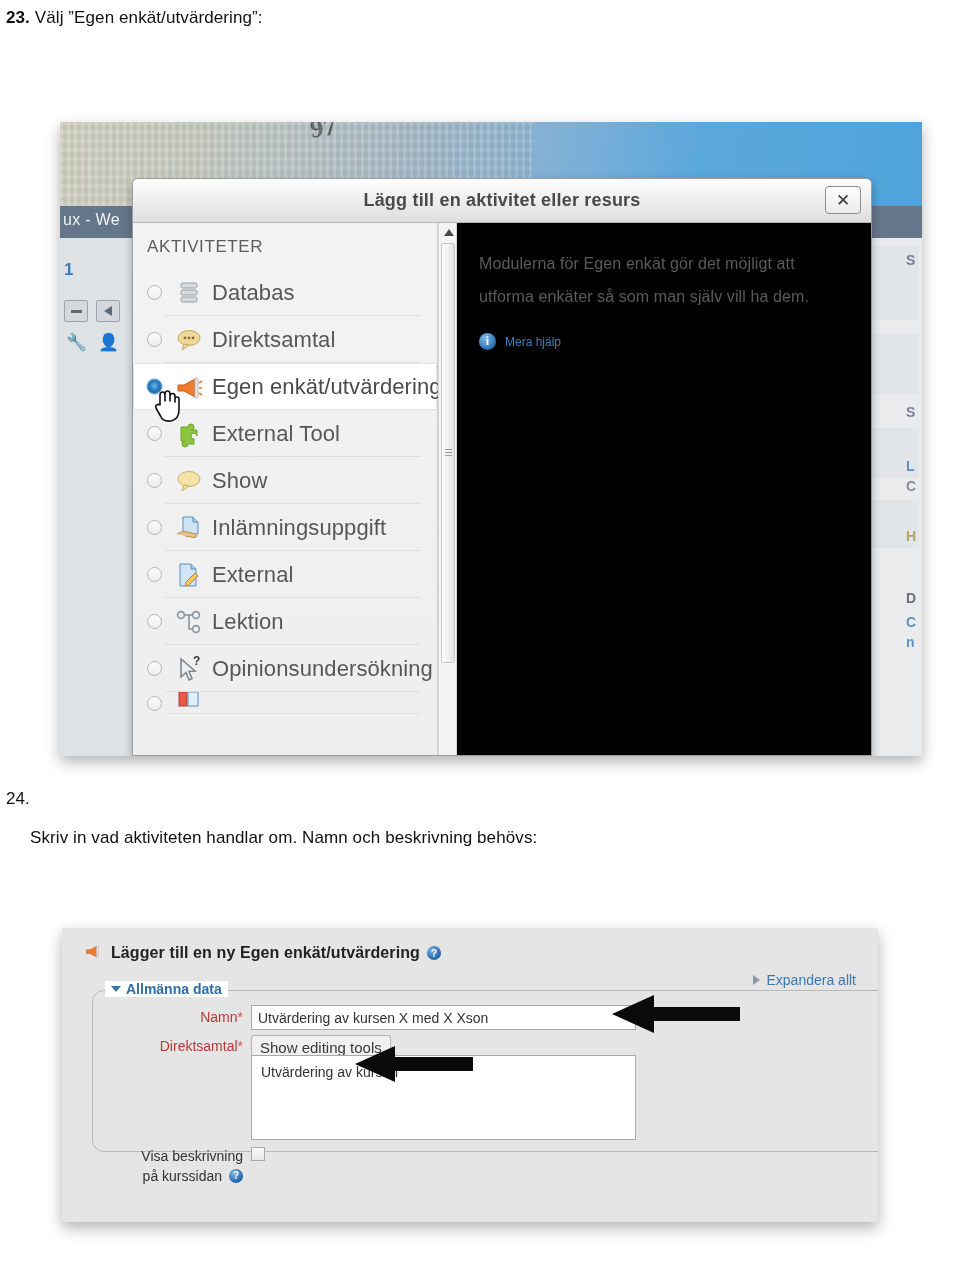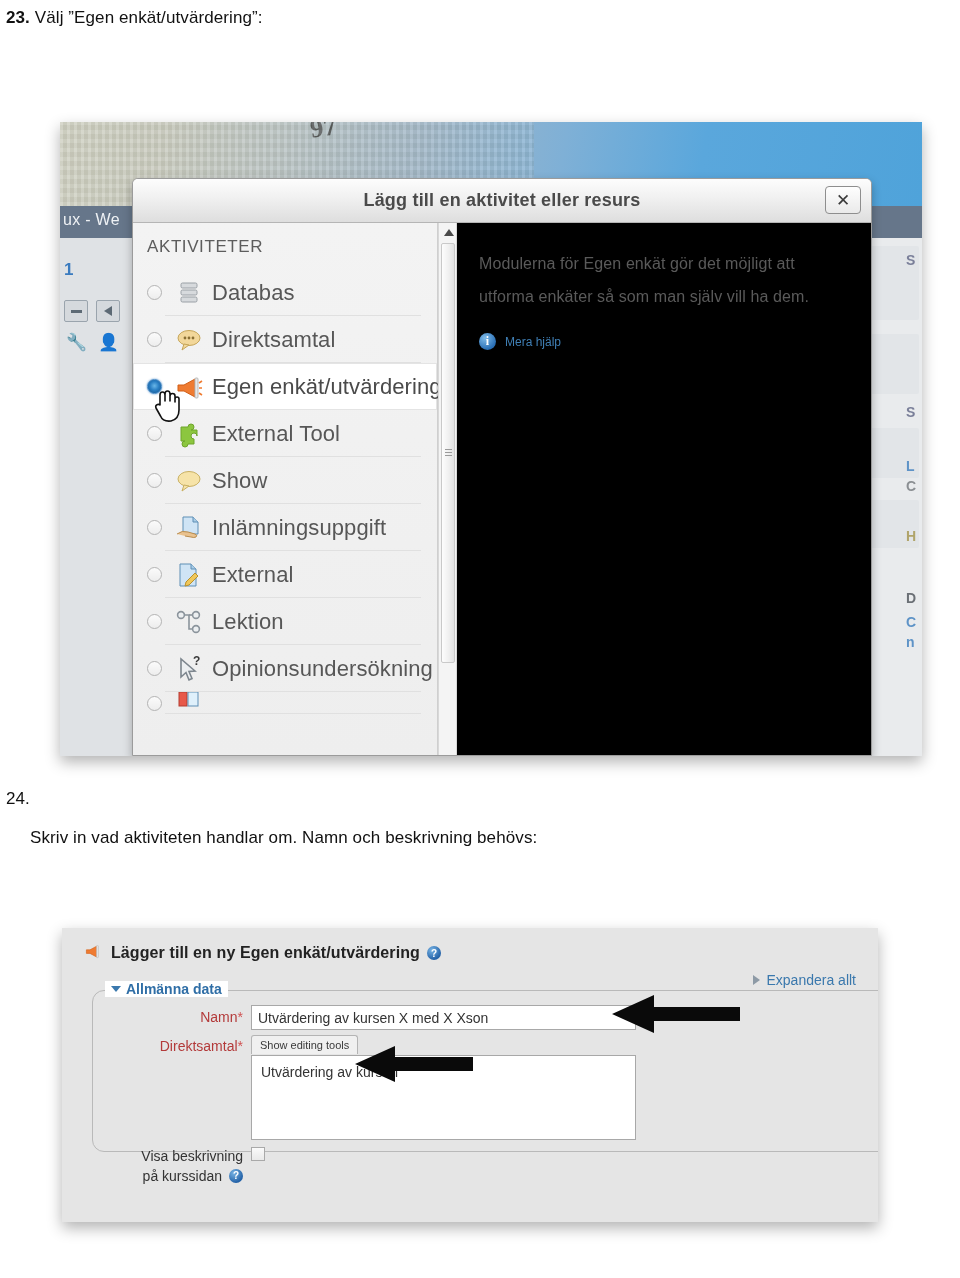--- a/index.html
+++ b/index.html
@@ -221,21 +221,21 @@
     position:absolute;font-size:14px;color:#b33a3a;text-align:right;
   }
   .req-label .star{ color:#d05050; }
 
   .txt-input{
     position:absolute;background:#fff;border:1px solid #a8a8a8;
     font-size:14px;color:#333;padding:3px 6px;line-height:20px;
   }
   .editor-tab{
     position:absolute;background:#f0f0f0;border:1px solid #b4b4b4;border-bottom:none;
-    font-size:11px;color:#3a3a3a;padding:3px 8px;border-radius:3px 3px 0 0;
+    font-size:15px;color:#3a3a3a;padding:3px 8px;border-radius:3px 3px 0 0;
   }
   .editor-area{
     position:absolute;background:#fff;border:1px solid #a8a8a8;
   }
   .editor-area .content{
     position:absolute;left:9px;top:8px;font-size:14px;color:#333;
   }
 
   .chk-label{
     position:absolute;font-size:14px;color:#333;text-align:right;line-height:20px;

